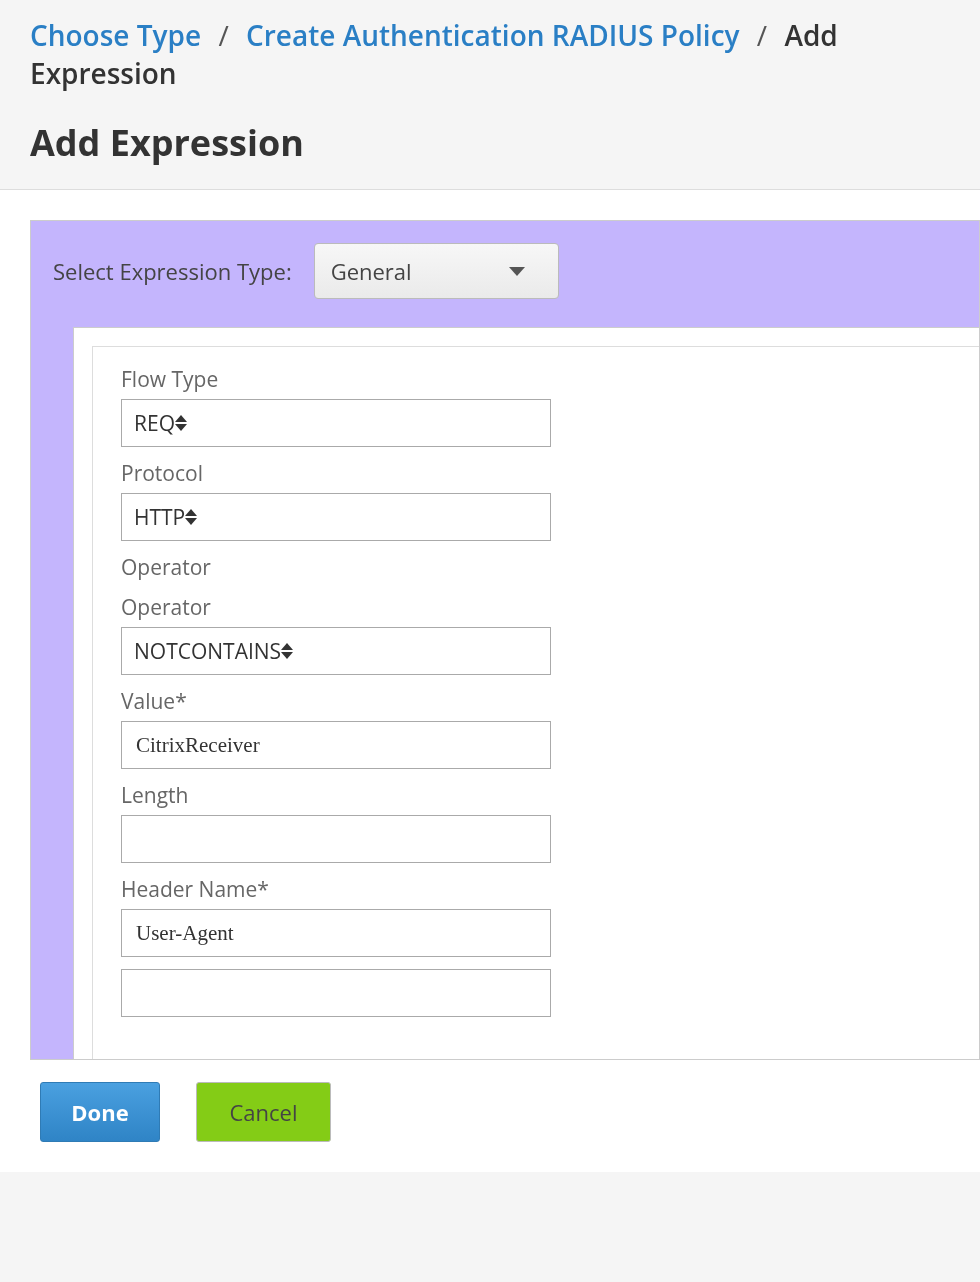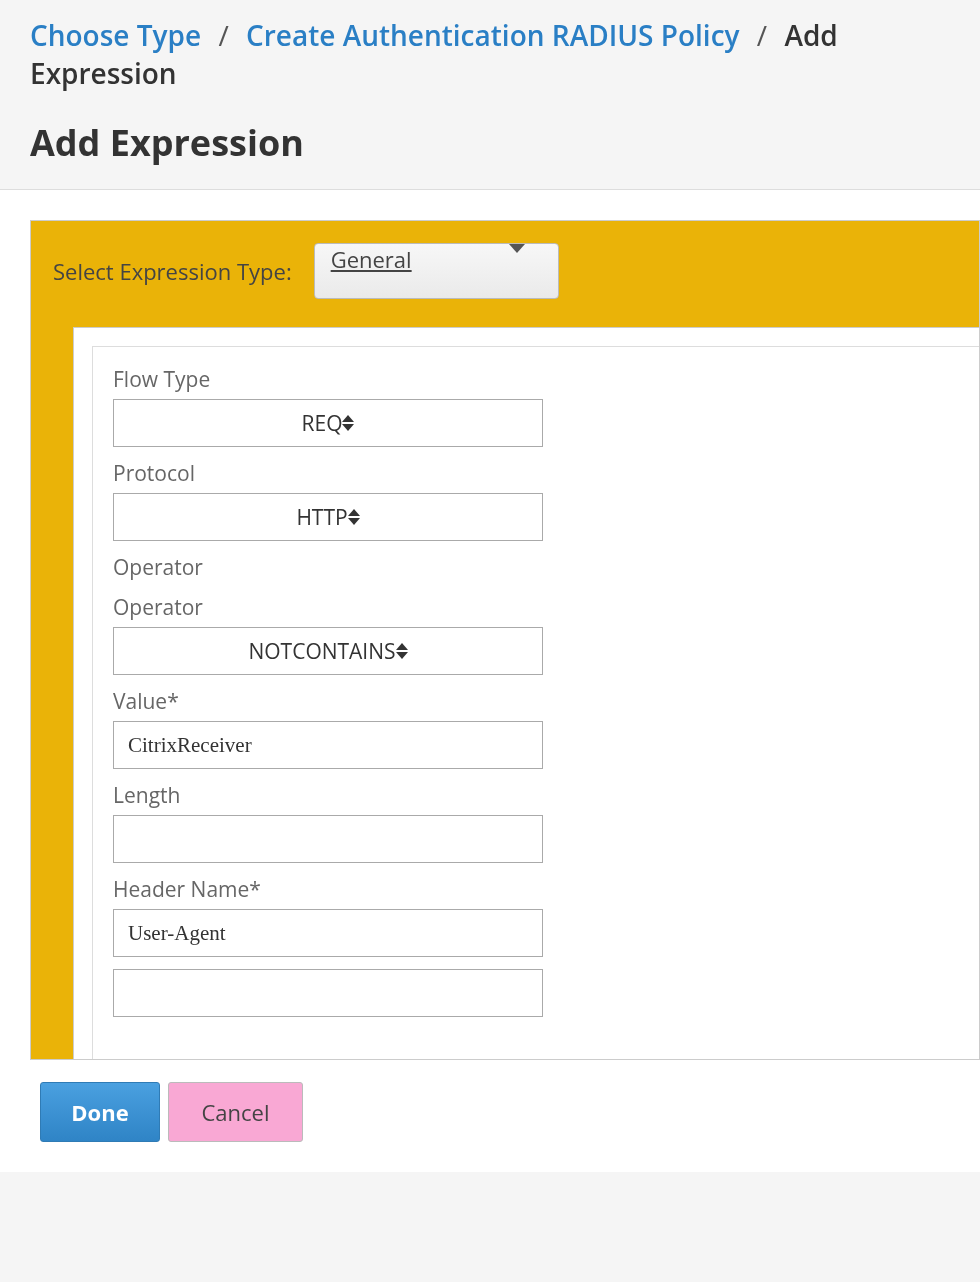--- a/index.html
+++ b/index.html
@@ -28,117 +28,116 @@
     font-weight: 700;
     color: #333;
   }
   .content-area {
     background: #fff;
     padding: 30px 0 30px 30px;
   }
   .panel {
     border: 1px solid #ccc;
     padding: 22px 0 0 22px;
-    background: #eab308;
+    background: #c4b5fd;
     overflow: hidden;
   }
   .etype-row {
     display: flex;
     align-items: center;
     gap: 22px;
     margin-bottom: 28px;
   }
   .etype-label {
     font-size: 22px;
     color: #444;
   }
   .general-select {
     width: 245px;
     height: 56px;
     border: 1px solid #bbb;
     border-radius: 4px;
     background: linear-gradient(#f7f7f7,#eaeaea);
     display: flex;
-    align-items: flex-start;
+    align-items: center;
     justify-content: space-between;
     padding: 0 33px 0 16px;
     font-size: 22px;
     color: #444;
     cursor: pointer;
-    text-decoration: underline;
   }
   .general-select .caret {
     width:0;height:0;border-left:8px solid transparent;border-right:8px solid transparent;border-top:9px solid #555;
   }
   .inner-panel {
     border: 1px solid #ccc;
     border-right: none;
     border-bottom: none;
     padding: 18px 0 0 18px;
     background: #fff;
     margin-left: 20px;
   }
   .form-box {
     border: 1px solid #ddd;
     border-right: none;
     border-bottom: none;
     padding: 18px 20px 30px 20px;
   }
-  .field { margin-bottom: 12px; }
+  .field { margin-bottom: 12px; margin-left: 8px; }
   .field-label {
     font-size: 21px;
     color: #666;
     margin-bottom: 6px;
   }
   .select-wrap, .text-input {
     width: 430px;
     height: 48px;
     border: 1px solid #aaa;
     background: #fff;
     display: flex;
     align-items: center;
     padding: 0 12px;
     font-size: 21px;
     color: #333;
     position: relative;
   }
-  .select-wrap { cursor: pointer; justify-content: center; }
+  .select-wrap { cursor: pointer; justify-content: flex-start; }
   .native-arrows {
     display: flex; flex-direction: column; gap: 2px;
   }
   .native-arrows .up {
     width:0;height:0;border-left:6px solid transparent;border-right:6px solid transparent;border-bottom:7px solid #333;
   }
   .native-arrows .down {
     width:0;height:0;border-left:6px solid transparent;border-right:6px solid transparent;border-top:7px solid #333;
   }
   .text-input input {
     border:none; outline:none; width:100%; height:100%; font-size:21px; font-family:Liberation Serif, serif; color:#333; background:transparent;
   }
   .buttons {
-    display:flex; gap:8px; margin-top: 22px; padding-left: 10px;
+    display:flex; gap:36px; margin-top: 22px; padding-left: 10px;
   }
   .btn {
     height: 60px;
     padding: 0 28px;
     font-size: 22px;
     border-radius: 3px;
     cursor: pointer;
     display:flex;align-items:center;justify-content:center;
   }
   .btn-primary {
     background: #3a91d4;
     background: linear-gradient(#4aa0e0,#2f84c6);
     border: 1px solid #2f7bb5;
     color: #fff;
     font-weight: 700;
     min-width: 120px;
   }
   .btn-default {
-    background: #f9a8d4;
+    background: #84cc16;
     border: 1px solid #bbb;
     color: #444;
     min-width: 135px;
   }
 </style>
 </head>
 <body>
 
 <div class="header-area">
   <div class="breadcrumb">

